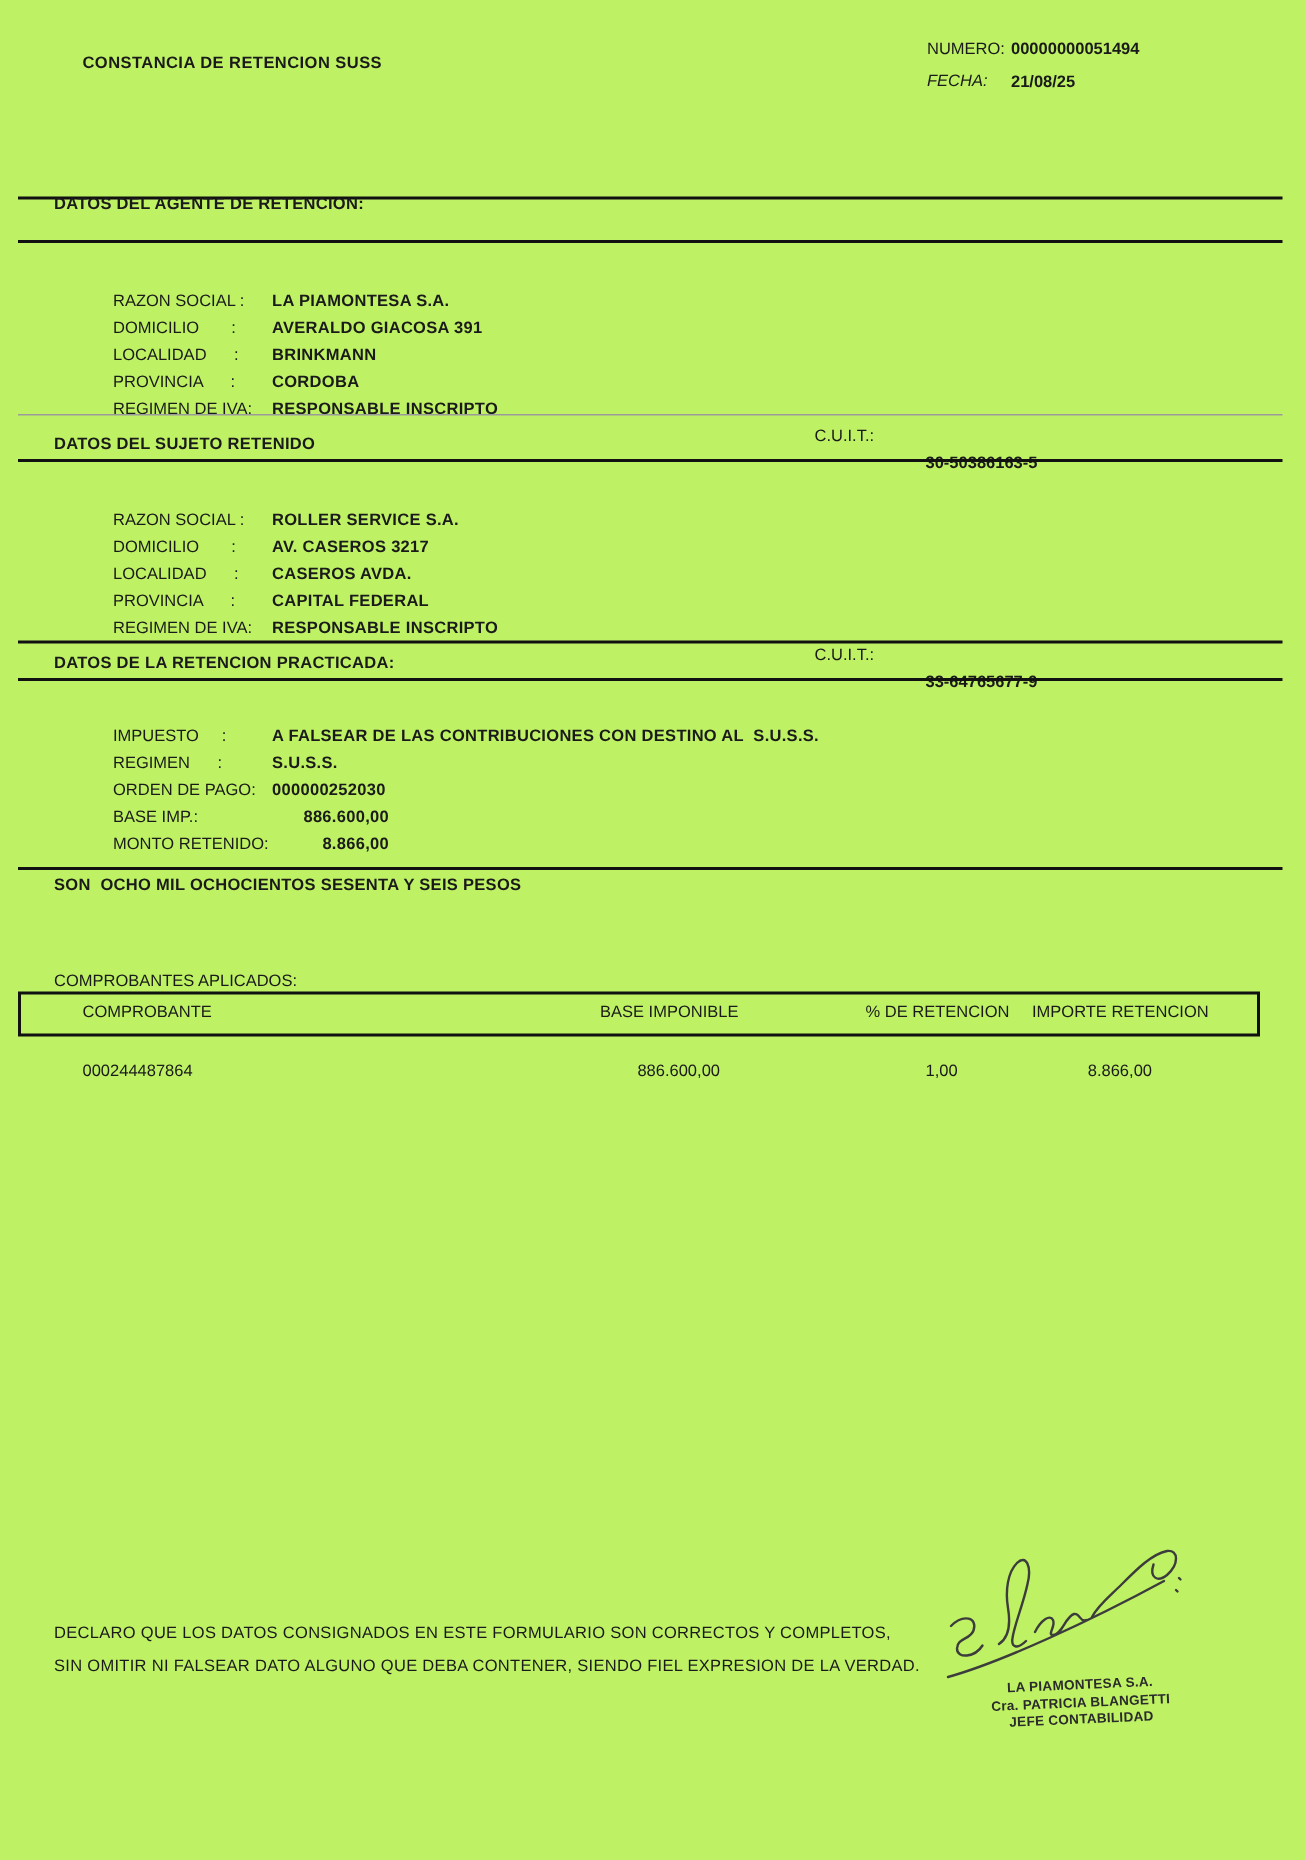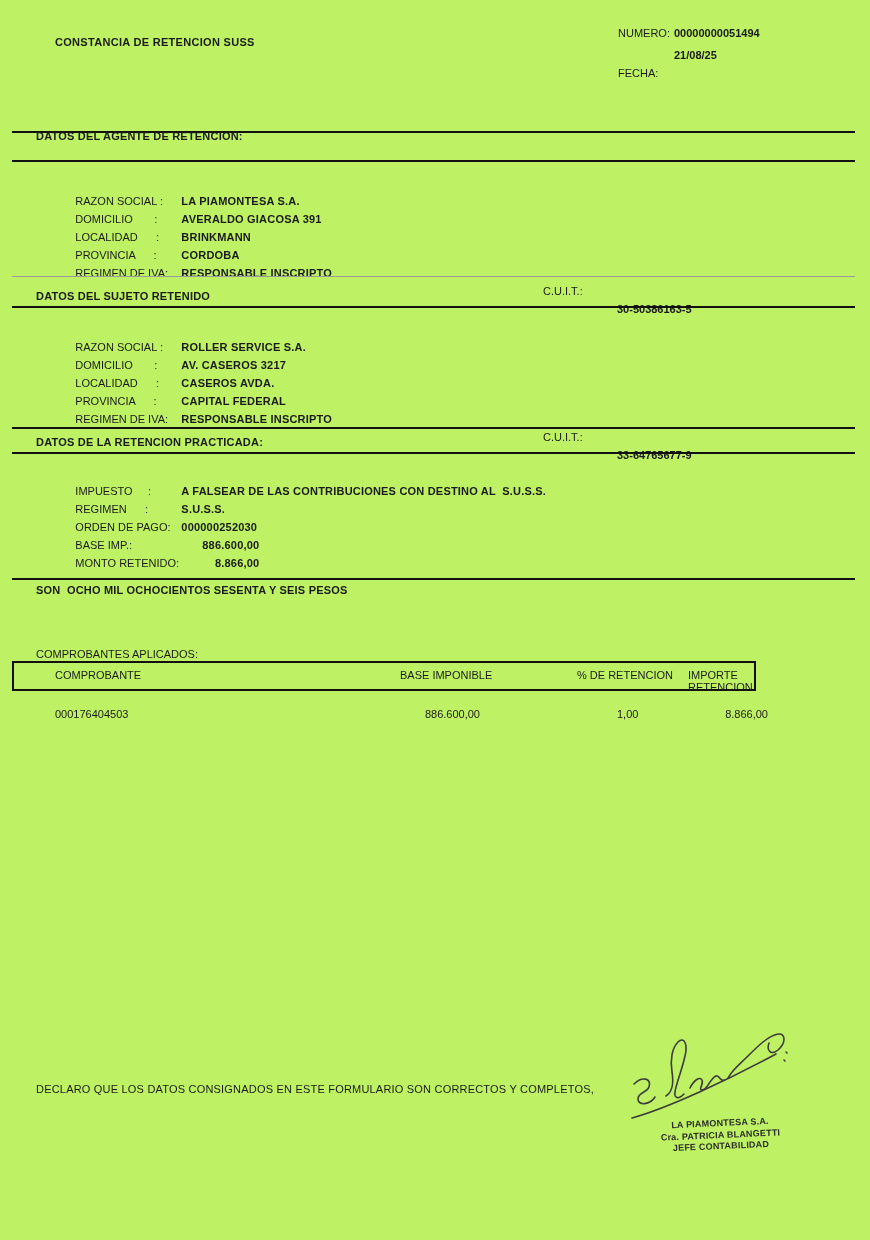--- a/index.html
+++ b/index.html
@@ -12,21 +12,21 @@
     font-size: 11px;
     color: #1a1a1a;
     overflow: hidden;
   }
   .abs { position: absolute; }
 
   
   .doc-title { left: 55px; top: 36px; font-weight: bold; letter-spacing: 0.3px; }
   .num-label  { left: 618px; top: 27px; }
   .num-value  { left: 674px; top: 27px; font-weight: bold; }
-  .fecha-label{ left: 618px; top: 67px; }
+  .fecha-label{ left: 618px; top: 48px; font-style: italic; }
   .fecha-value{ left: 674px; top: 49px; font-weight: bold; }
 
   
   .hr { left: 12px; width: 843px; background: #111; height: 2px; }
   .hr-thin { height: 1px; background: #9a9a9a; }
 
   
   .sec-heading { left: 36px; font-weight: bold; letter-spacing: 0.2px; }
 
   
@@ -36,21 +36,21 @@
   .val { font-weight: bold; letter-spacing: 0.2px; }
   .vnum { display: inline-block; width: 78px; text-align: right; }
   .cuit-l { position: absolute; left: 486px; font-weight: normal; }
   .cuit-v { position: absolute; left: 560px; font-weight: bold; }
 
   
   .amount { left: 36px; top: 584px; font-weight: bold; white-space: pre; letter-spacing: 0.2px; text-align: center; }
 
   
   .tbl-label { left: 36px; top: 648px; }
-  .tbl-box { left: 12px; top: 661px; width: 744px; height: 30px;
+  .tbl-box { left: 12px; top: 661px; width: 828px; height: 30px;
              border: 2px solid #111; box-sizing: border-box; }
   .th { position: absolute; top: 6px; }
   .th1 { left: 41px; } .th2 { left: 386px; } .th3 { left: 563px; } .th4 { left: 674px; }
   .td { top: 708px; }
   .td1 { left: 55px; }
   .td2 { left: 395px; width: 85px; text-align: right; }
   .td3 { left: 583px; margin-left: 34px; }
   .td4 { left: 690px; width: 78px; text-align: right; }
 
   
@@ -148,27 +148,28 @@
   <div class="abs amount">SON  OCHO MIL OCHOCIENTOS SESENTA Y SEIS PESOS</div>
 
   <div class="abs tbl-label">COMPROBANTES APLICADOS:</div>
   <div class="abs tbl-box">
     <span class="th th1">COMPROBANTE</span>
     <span class="th th2">BASE IMPONIBLE</span>
     <span class="th th3">% DE RETENCION</span>
     <span class="th th4">IMPORTE RETENCION</span>
   </div>
   <div>
-    <span class="abs td td1">000176404503</span>
+    <span class="abs td td1">000244487864</span>
     <span class="abs td td2">886.600,00</span>
     <span class="abs td td3">1,00</span>
     <span class="abs td td4">8.866,00</span>
   </div>
 
   <div class="abs decl1">DECLARO QUE LOS DATOS CONSIGNADOS EN ESTE FORMULARIO SON CORRECTOS Y COMPLETOS,</div>
+  <div class="abs decl2">SIN OMITIR NI FALSEAR DATO ALGUNO QUE DEBA CONTENER, SIENDO FIEL EXPRESION DE LA VERDAD.</div>
 
   <svg class="abs sig-svg" width="180" height="98" viewBox="0 0 180 98" fill="none">
     <g stroke="#3c3c3c" stroke-width="1.6" stroke-linecap="round" fill="none">
       <path d="M6 58 C14 50 24 52 21 61 C19 67 10 66 10 73 C10 80 22 79 27 71"></path>
       <path d="M38 70 C44 66 46 58 44 46 C42 34 44 22 50 16 C56 10 60 18 57 30 C54 44 48 58 47 66 C46 72 50 74 56 68"></path>
       <path d="M62 62 C66 54 72 50 74 54 C76 58 70 64 74 64 C80 64 82 52 88 50 C92 49 92 56 96 54"></path>
       <path d="M100 52 C104 44 112 38 120 30 C130 20 140 10 150 8 C158 7 158 17 150 24 C144 29 138 26 141 17"></path>
       <path d="M4 92 C40 82 100 54 148 28"></path>
       <path d="M156 34 L157 35 M158 26 L159 27"></path>
     </g>

